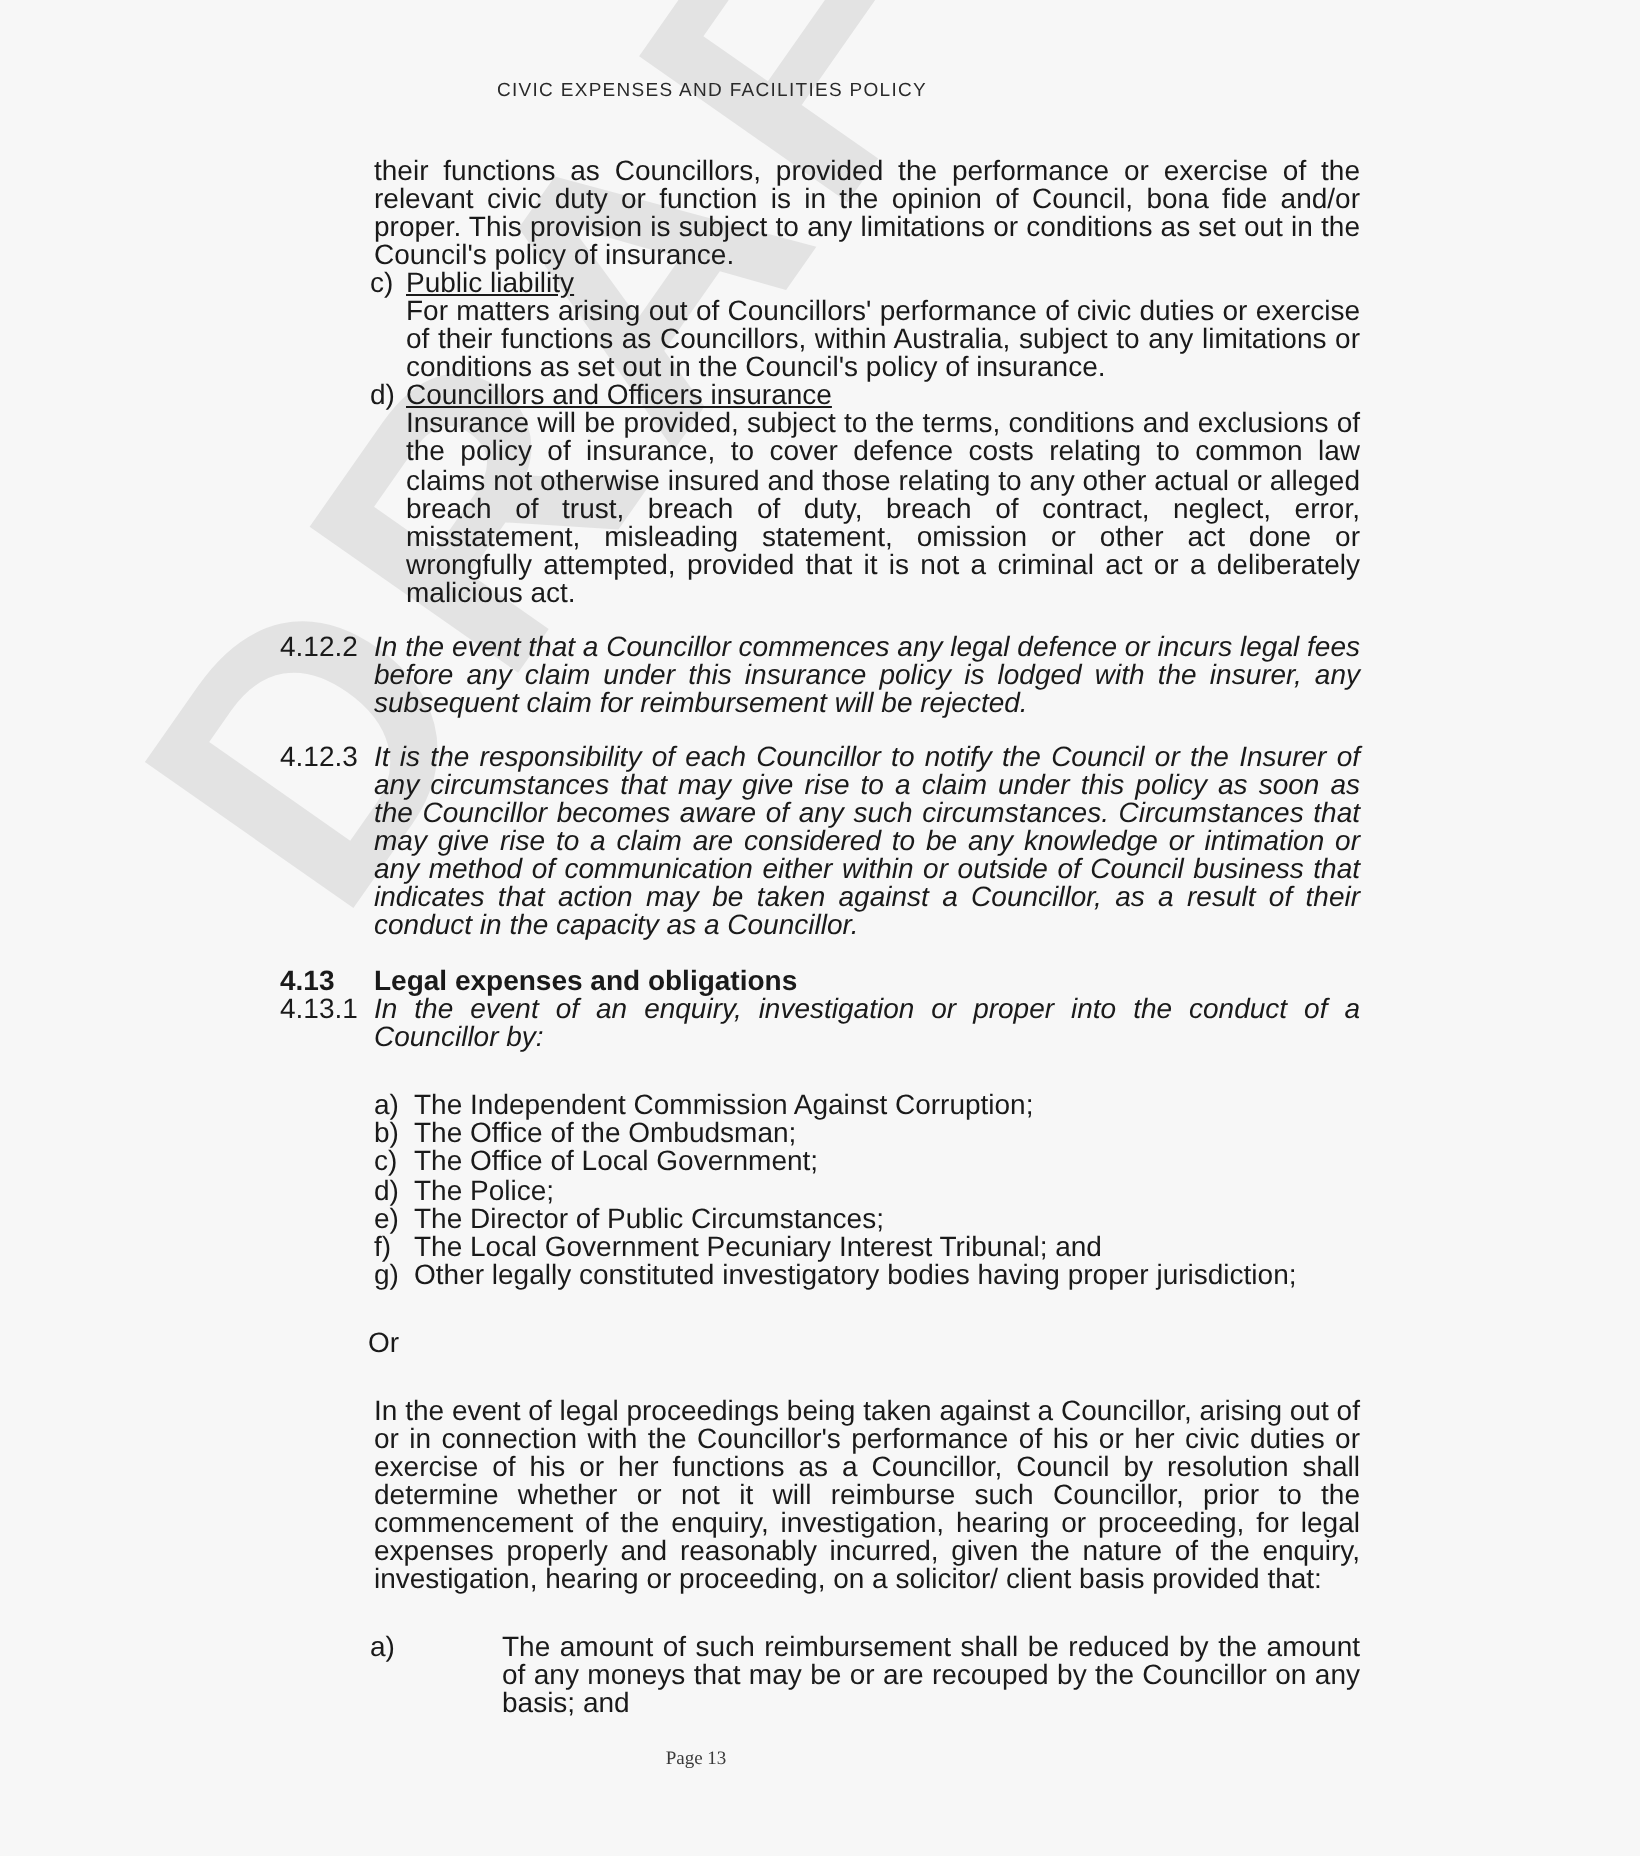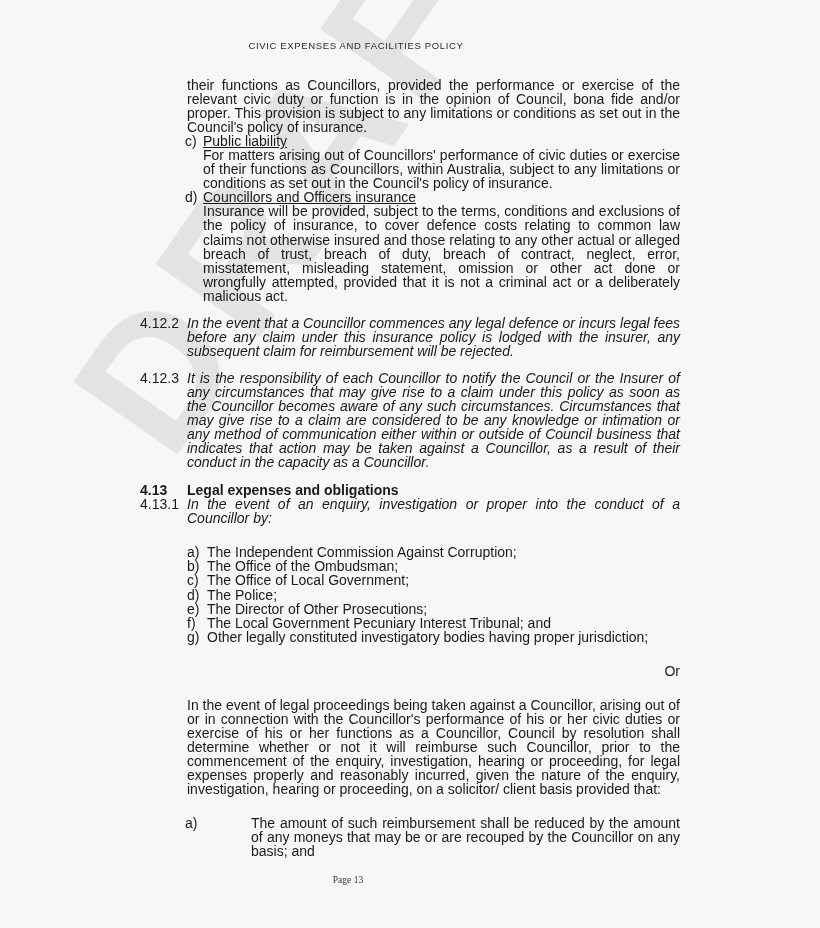--- a/index.html
+++ b/index.html
@@ -158,22 +158,22 @@
   .heading .num {
     flex: 0 0 47px;
   }
   .heading .txt {
     flex: 1 1 auto;
   }
   .gap-md { height: 13px; }
   .gap-lg { height: 20px; }
 
   .or-line {
-    margin-left: 26px;
-    text-align: right;
+    margin-left: 44px;
+    text-align: left;
   }
 
   .footer {
     position: absolute;
     left: 0;
     top: 875px;
     width: 696px;
     text-align: center;
     font-family: "Liberation Serif", serif;
     font-size: 9.5px;
@@ -246,21 +246,21 @@
       <div class="agency-row">
         <div class="mk">c)</div>
         <div class="bd">The Office of Local Government;</div>
       </div>
       <div class="agency-row">
         <div class="mk">d)</div>
         <div class="bd">The Police;</div>
       </div>
       <div class="agency-row">
         <div class="mk">e)</div>
-        <div class="bd">The Director of Other Prosecutions;</div>
+        <div class="bd">The Director of Public Circumstances;</div>
       </div>
       <div class="agency-row">
         <div class="mk">f)</div>
         <div class="bd">The Local Government Pecuniary Interest Tribunal; and</div>
       </div>
       <div class="agency-row">
         <div class="mk">g)</div>
         <div class="bd">Other legally constituted investigatory bodies having proper jurisdiction;</div>
       </div>
 

